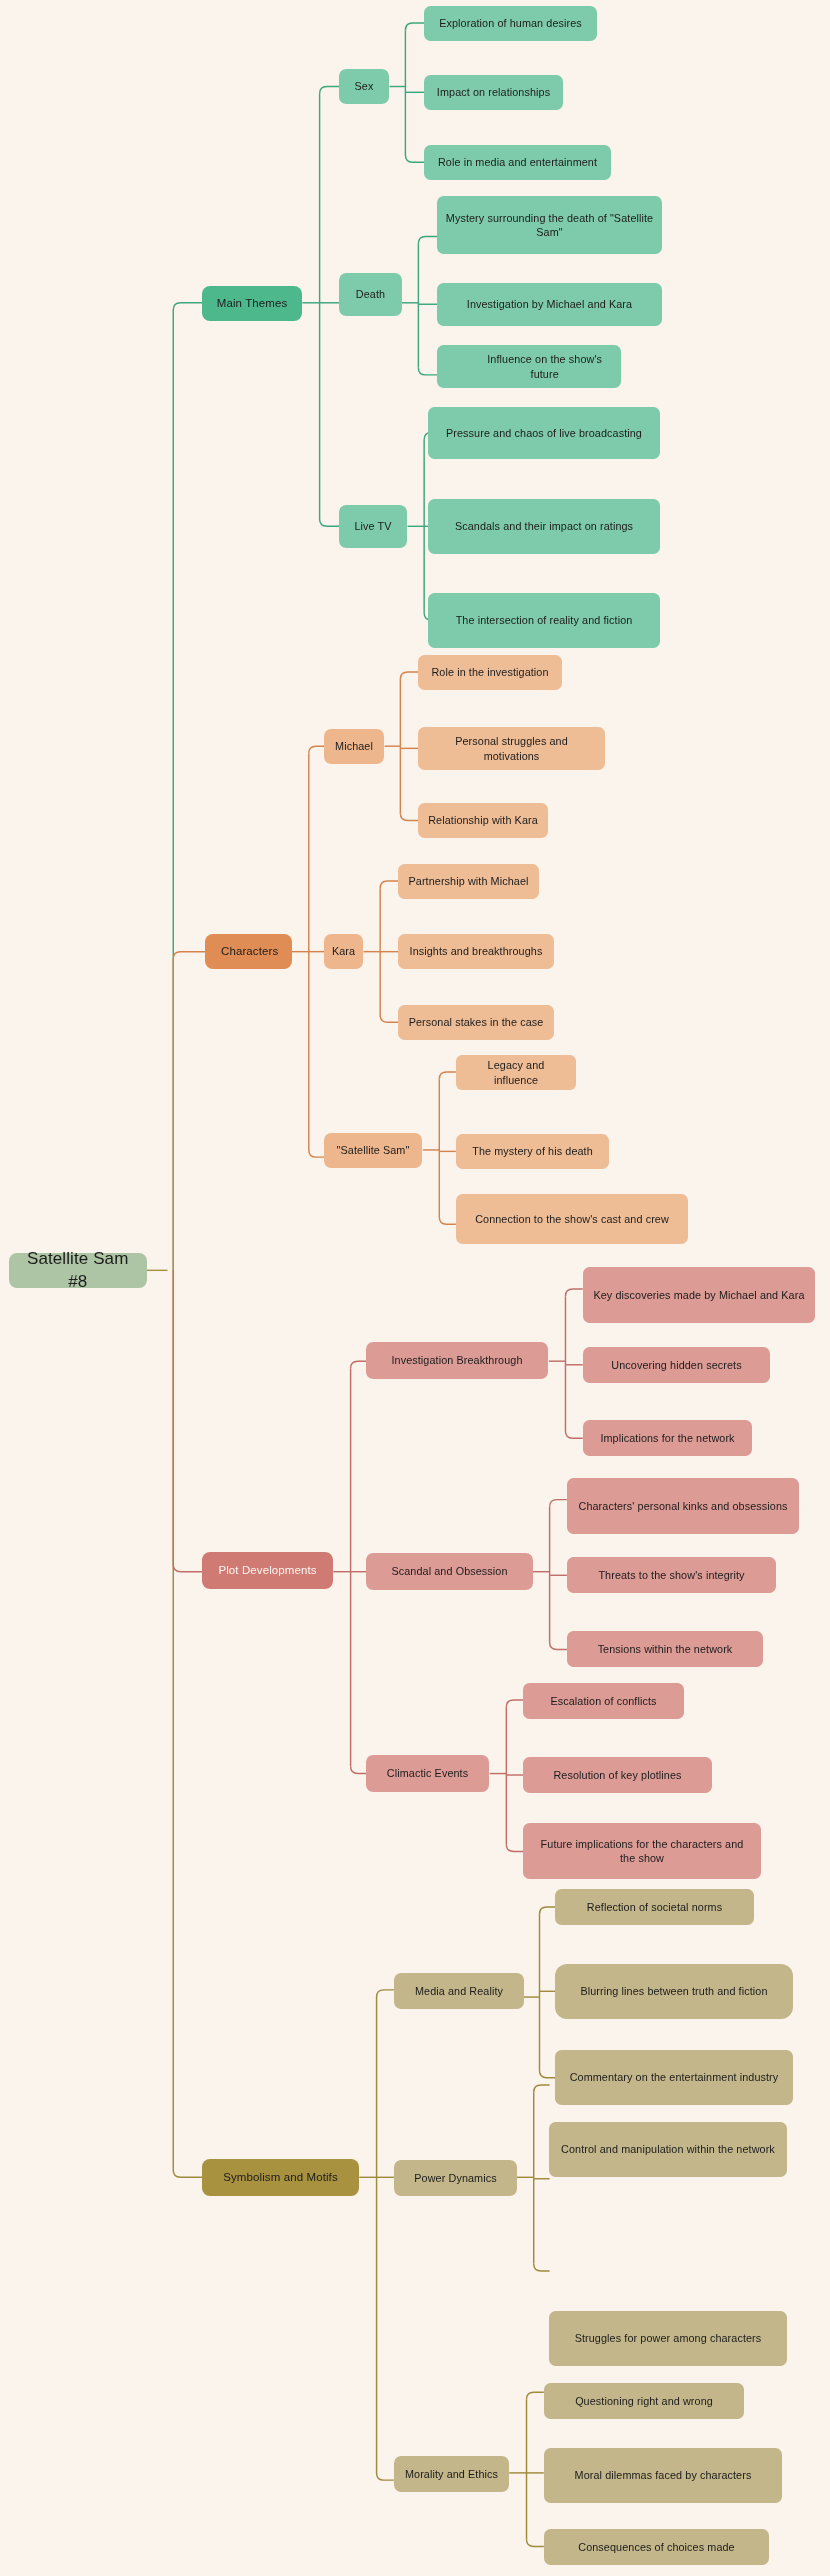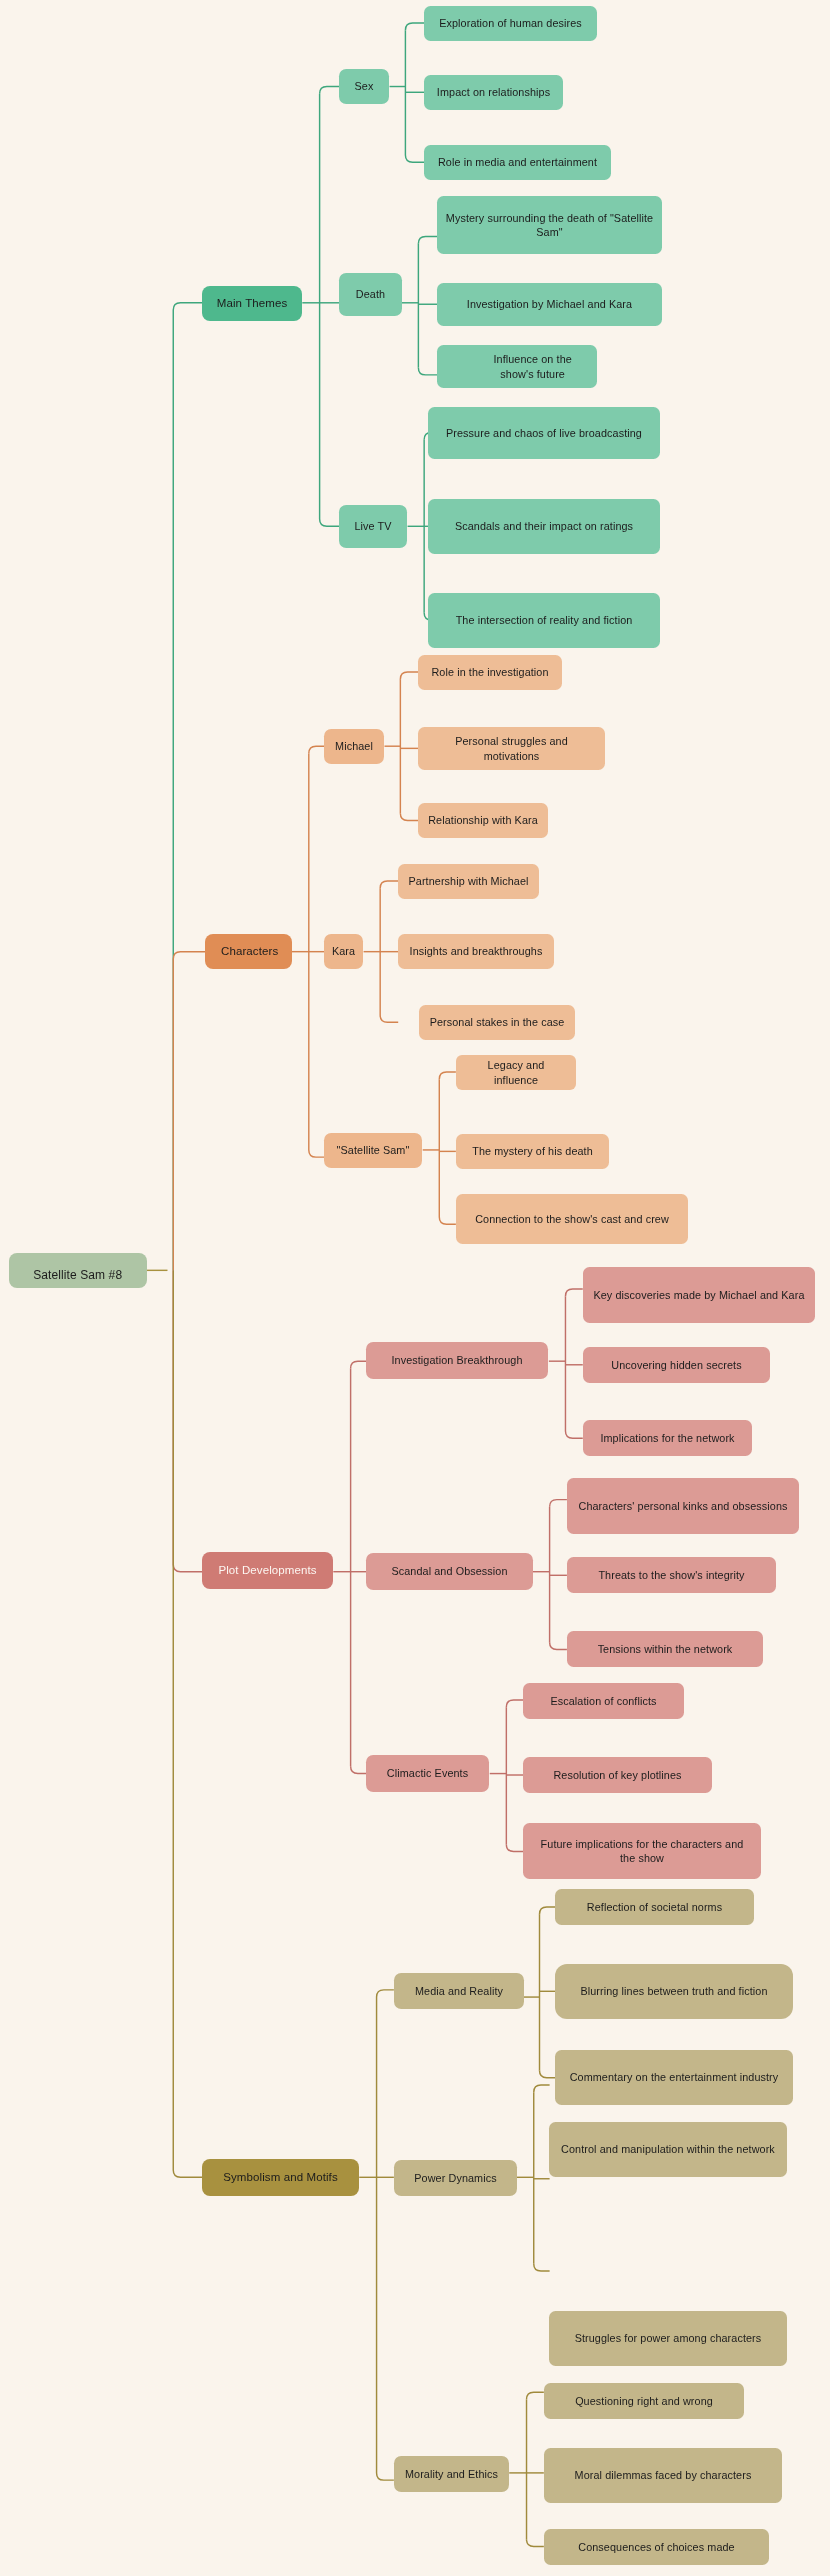--- a/index.html
+++ b/index.html
@@ -36,23 +36,22 @@
     align-items: center;
     justify-content: center;
     text-align: center;
     line-height: 1.32;
     padding: 4.3px 8.7px;
     color: #1c1c1c;
     letter-spacing: 0.1px;
   }
   .node.root {
     background: #aec5a5;
-    font-size: 12px;
+    font-size: 17px;
     border-radius: 8px;
-    align-items: flex-end;
   }
   .node.lvl1 {
     font-size: 11.5px;
     font-weight: 400;
     border-radius: 8px;
   }
   .node.lvl1.c-green  { background: #4eb88d; }
   .node.lvl1.c-orange { background: #e08d55; }
   .node.lvl1.c-red    { background: #cf7b74; color: #fdf7f2; }
   .node.lvl1.c-olive  { background: #a8913f; color: #1c1c1c; }
@@ -213,21 +212,21 @@
 
   <div class="node lvl2 c-green" style="left:339px; top:273px; width:63px; height:43px;">
     <span>Death</span>
   </div>
   <div class="node lvl3 c-green" style="left:437px; top:196px; width:225px; height:58px;">
     <span>Mystery surrounding the death of "Satellite Sam"</span>
   </div>
   <div class="node lvl3 c-green" style="left:437px; top:283px; width:225px; height:43px;">
     <span>Investigation by Michael and Kara</span>
   </div>
-  <div class="node lvl3 c-green" style="left:437px; top:345px; width:160px; height:43px;padding-left:40px;">
+  <div class="node lvl3 c-green" style="left:437px; top:345px; width:184px; height:43px;padding-left:40px;">
     <span>Influence on the show's future</span>
   </div>
 
   <div class="node lvl2 c-green" style="left:339px; top:505px; width:68px; height:43px;">
     <span>Live TV</span>
   </div>
   <div class="node lvl3 c-green" style="left:428px; top:407px; width:232px; height:52px;">
     <span>Pressure and chaos of live broadcasting</span>
   </div>
   <div class="node lvl3 c-green" style="left:428px; top:499px; width:232px; height:55px;">
@@ -256,21 +255,21 @@
 
   <div class="node lvl2 c-orange" style="left:324px; top:934px; width:39px; height:35px;">
     <span>Kara</span>
   </div>
   <div class="node lvl3 c-orange" style="left:398px; top:864px; width:141px; height:35px;">
     <span>Partnership with Michael</span>
   </div>
   <div class="node lvl3 c-orange" style="left:398px; top:934px; width:156px; height:35px;">
     <span>Insights and breakthroughs</span>
   </div>
-  <div class="node lvl3 c-orange" style="left:398px; top:1005px; width:156px; height:35px;margin-left:21px;">
+  <div class="node lvl3 c-orange" style="left:398px; top:1005px; width:156px; height:35px;">
     <span>Personal stakes in the case</span>
   </div>
 
   <div class="node lvl2 c-orange" style="left:324px; top:1133px; width:98px; height:35px;">
     <span>"Satellite Sam"</span>
   </div>
   <div class="node lvl3 c-orange" style="left:456px; top:1055px; width:120px; height:35px;border-radius:6px;">
     <span>Legacy and influence</span>
   </div>
   <div class="node lvl3 c-orange" style="left:456px; top:1134px; width:153px; height:35px;">

